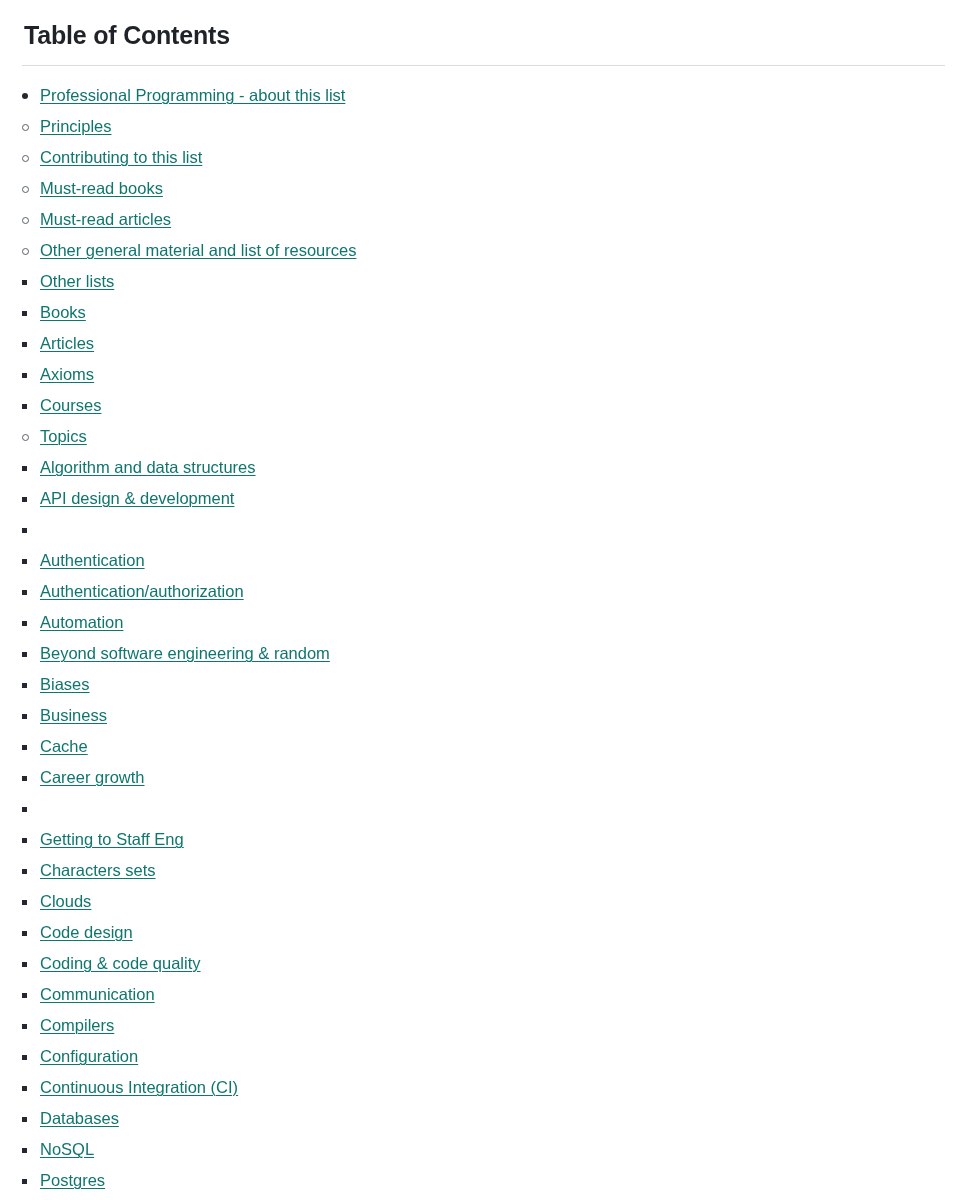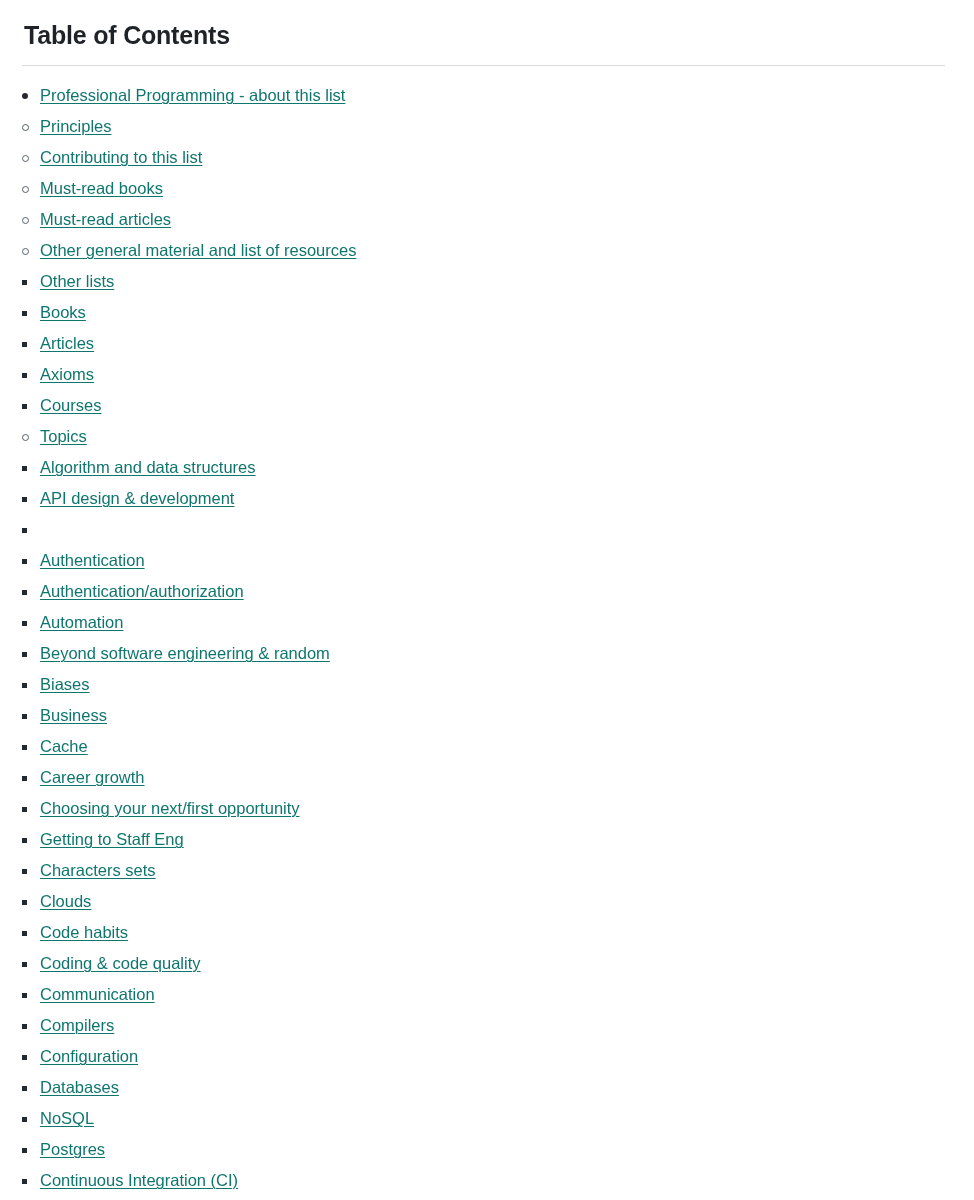--- a/index.html
+++ b/index.html
@@ -269,21 +269,20 @@
               </li>
               <li class="toc-item">
                 <div class="toc-row">
                   <span class="bullet square"></span>
                   <a class="toc-link" href="#">Career growth</a>
                 </div>
                 <ul class="toc-list depth-4">
                   <li class="toc-item">
                     <div class="toc-row">
                       <span class="bullet square"></span>
-                      <a class="toc-link" href="#">Choosing your next/first opportunity</a>
                     </div>
                   </li>
                   <li class="toc-item">
                     <div class="toc-row">
                       <span class="bullet square"></span>
                       <a class="toc-link" href="#">Getting to Staff Eng</a>
                     </div>
                   </li>
                 </ul>
               </li>
@@ -295,21 +294,21 @@
               </li>
               <li class="toc-item">
                 <div class="toc-row">
                   <span class="bullet square"></span>
                   <a class="toc-link" href="#">Clouds</a>
                 </div>
               </li>
               <li class="toc-item">
                 <div class="toc-row">
                   <span class="bullet square"></span>
-                  <a class="toc-link" href="#">Code habits</a>
+                  <a class="toc-link" href="#">Code design</a>
                 </div>
               </li>
               <li class="toc-item">
                 <div class="toc-row">
                   <span class="bullet square"></span>
                   <a class="toc-link" href="#">Coding &amp; code quality</a>
                 </div>
               </li>
               <li class="toc-item">
                 <div class="toc-row">
@@ -325,42 +324,42 @@
               </li>
               <li class="toc-item">
                 <div class="toc-row">
                   <span class="bullet square"></span>
                   <a class="toc-link" href="#">Configuration</a>
                 </div>
               </li>
               <li class="toc-item">
                 <div class="toc-row">
                   <span class="bullet square"></span>
+                  <a class="toc-link" href="#">Continuous Integration (CI)</a>
+                </div>
+              </li>
+              <li class="toc-item">
+                <div class="toc-row">
+                  <span class="bullet square"></span>
                   <a class="toc-link" href="#">Databases</a>
                 </div>
                 <ul class="toc-list depth-4">
                   <li class="toc-item">
                     <div class="toc-row">
                       <span class="bullet square"></span>
                       <a class="toc-link" href="#">NoSQL</a>
                     </div>
                   </li>
                   <li class="toc-item">
                     <div class="toc-row">
                       <span class="bullet square"></span>
                       <a class="toc-link" href="#">Postgres</a>
                     </div>
                   </li>
                 </ul>
-              </li>
-              <li class="toc-item">
-                <div class="toc-row">
-                  <span class="bullet square"></span>
-                  <a class="toc-link" href="#">Continuous Integration (CI)</a>
-                </div>
               </li>
               <li class="toc-item">
                 <div class="toc-row">
                   <span class="bullet square"></span>
                   <a class="toc-link" href="#">Data formats</a>
                 </div>
               </li>
             </ul>
           </li>
         </ul>

